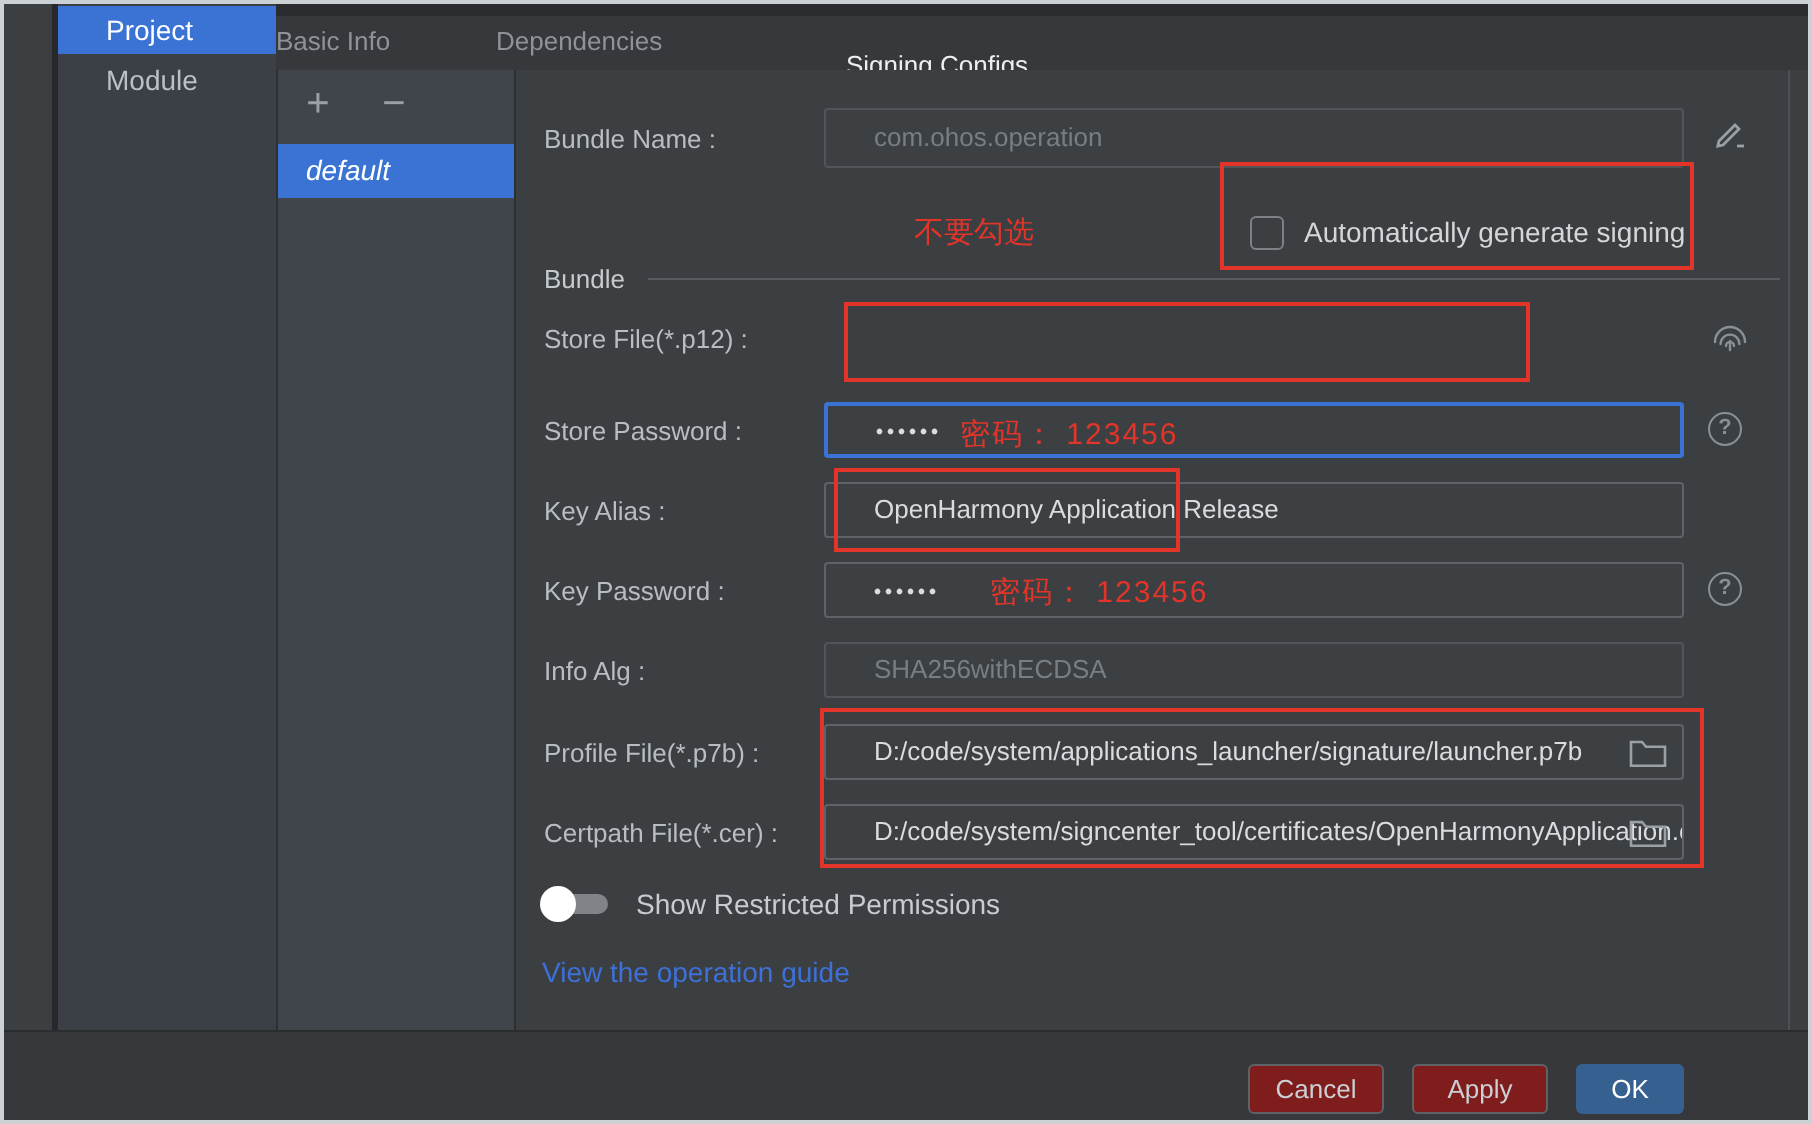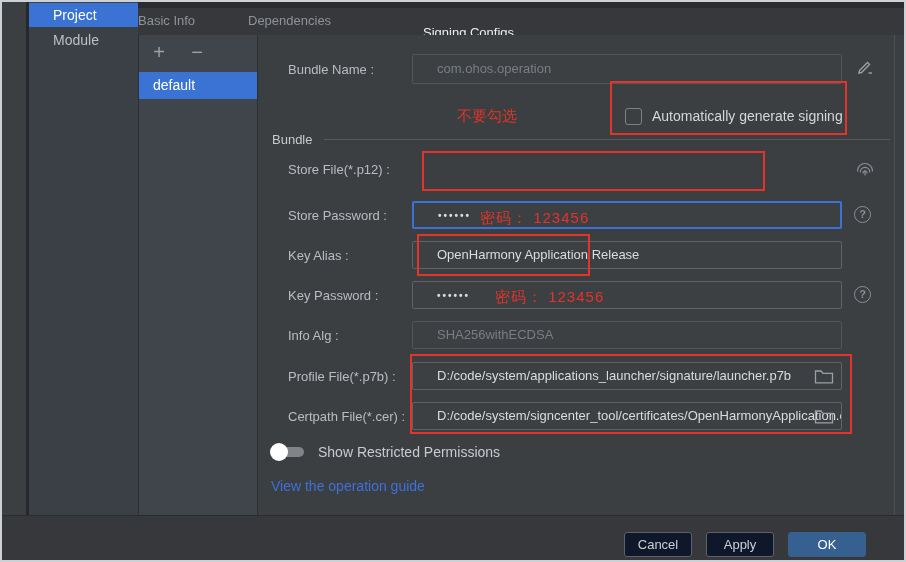--- a/index.html
+++ b/index.html
@@ -29,28 +29,28 @@
   
   .cfgpanel { position:absolute; left:136px; top:33px; width:120px; height:480px;
     background:#40444b; border-left:1px solid #2d3033; border-right:1px solid #2d3033; }
   .cfg-toolbar { position:absolute; left:0; top:6px; height:26px; }
   .icon-btn { position:absolute; width:24px; height:24px; color:#9aa0a6;
     font-size:20px; line-height:22px; text-align:center; cursor:default; }
   .cfg-add { left:8px; }
   .cfg-del { left:46px; }
   .cfg-item { position:absolute; left:0; right:0; top:37px; height:27px;
     line-height:27px; padding-left:14px; font-size:14px; color:#ffffff;
-    background:#3a73d3; cursor:default; }
+    background:#3a73d3; cursor:default;font-style:italic; }
   
   .main { position:absolute; left:256px; top:33px; right:0; height:480px;
     background:#3c3f42; }
   .scroll-divider { position:absolute; right:9px; top:0; bottom:0; width:1px;
     background:#4c4f53; }
   .lbl { position:absolute; left:14px; width:140px; font-size:13px;
-    color:#b9bdc2; white-space:nowrap;margin-left:16px; }
+    color:#b9bdc2; white-space:nowrap; }
   .field { position:absolute; left:154px; width:430px; height:28px;
     border:1px solid #5f6368; border-radius:2px; background:#3c4043;
     font-size:13px; color:#dadcdf; line-height:26px; padding-left:24px;
     white-space:nowrap; overflow:hidden; }
   .field.disabled { border-color:#515559; color:#797e84; }
   .field.focus { border:2px solid #3a73d3; line-height:24px; }
   .field .field-text { position:relative; }
   .dots { font-size:10px; letter-spacing:2px; font-weight:bold; }
   .pw-note { position:absolute; top:0; font-size:15px; color:#e23429;
     letter-spacing:1px; }
@@ -78,25 +78,25 @@
     border-radius:5px; background:#808489; }
   .toggle .knob { position:absolute; left:0; top:0; width:18px; height:18px;
     border-radius:50%; background:#ffffff; }
   .toggle-label { position:absolute; font-size:14px; color:#c8cbd0; white-space:nowrap; }
   .guide-link { position:absolute; font-size:14px; color:#3d71d9; cursor:pointer;
     white-space:nowrap; }
   
   .bottombar { position:absolute; left:0; top:513px; right:0; height:47px;
     background:#36383b; border-top:1px solid #2a2c2d; }
   .btn { position:absolute; top:16px; height:25px; font-size:13px; color:#ccd0d4;
-    background:#0f172a; border:1px solid #5e6266; border-radius:3px;
+    background:#7f1d1d; border:1px solid #5e6266; border-radius:3px;
     font-family:inherit; cursor:default; }
   .btn.cancel { left:622px; width:68px; }
   .btn.apply { left:704px; width:68px; }
-  .btn.ok { left:786px; width:78px; background:#36608f; border-color:#36608f;
+  .btn.ok { left:786px; width:54px; background:#36608f; border-color:#36608f;
     color:#ffffff; }
   svg { display:block; }
 </style>
 </head>
 <body>
 
 <div class="screen">
 
   <div class="sidebar">
     <div class="side-item sel">Project</div>

